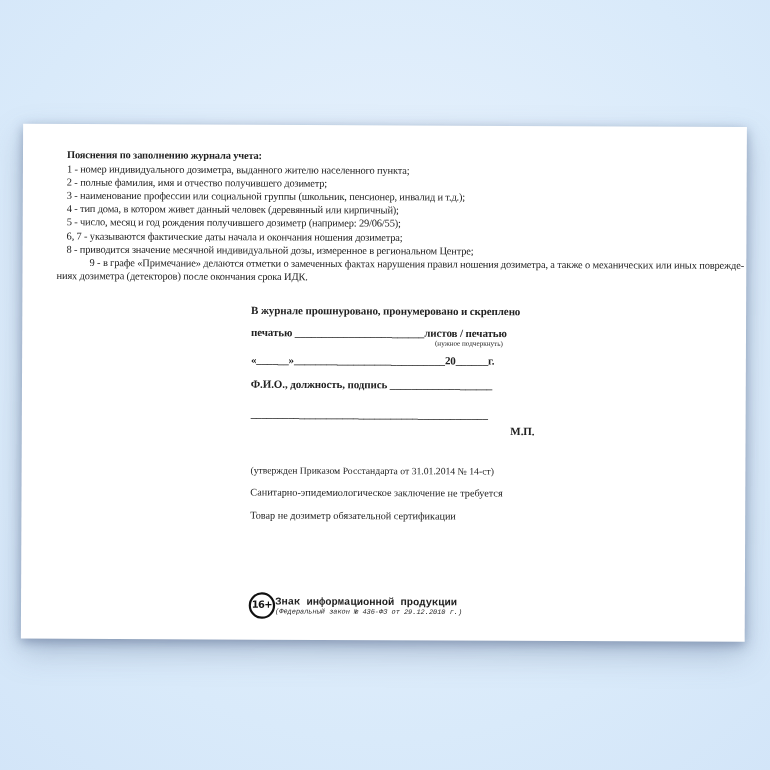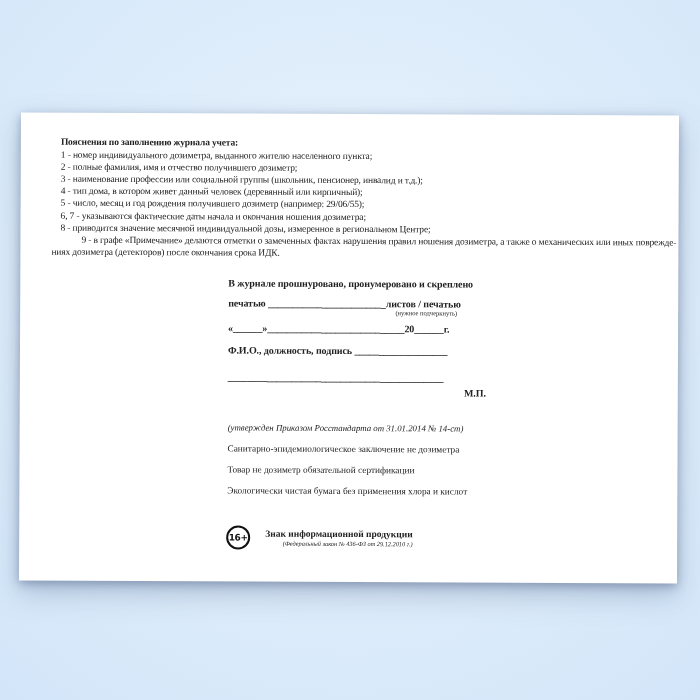--- a/index.html
+++ b/index.html
@@ -67,47 +67,46 @@
   
   .compliance {
     position: absolute;
     left: 208px;
     top: 309px;
     font-size: 9.3px;
     line-height: 10.5px;
     white-space: nowrap;
   }
   .c-line2 { font-size: 8.3px; }
-  .c-line3 { font-size: 8.8px; font-style: italic; }
+  .c-line3 { font-size: 8.8px; }
   .c-gap   { margin-top: 10.5px; }
   
   .agemark {
     position: absolute;
     left: 207px;
-    top: 412px;
+    top: 425px;
     display: flex;
     align-items: flex-start;
-    text-align: right;
   }
   .badge {
     width: 20px;
     height: 20px;
     border: 2.5px solid #111111;
     border-radius: 50%;
     display: flex;
     align-items: center;
     justify-content: center;
     font-family: "DejaVu Sans", sans-serif;
     font-weight: bold;
     font-size: 9px;
     letter-spacing: -0.5px;
     color: #111111;
     flex: 0 0 auto;
   }
-  .agemark-text  { margin-left: 15px; margin-top: 3px; white-space: nowrap; }
+  .agemark-text  { margin-left: 0; margin-top: 3px; white-space: nowrap; font-family: Liberation Mono, monospace; }
   .agemark-label { font-weight: bold; font-size: 9.5px; line-height: 11px; }
   .agemark-law   { font-style: italic; font-size: 6.3px; line-height: 8px; }
 </style>
 </head>
 <body>
 
 <div class="sheet">
 
   <div class="explanations">
     <div class="exp-title">Пояснения по заполнению журнала учета:</div>
@@ -127,23 +126,22 @@
     <div class="b-seal"><span>печатью </span><span>________________________</span><span>листов / печатью</span></div>
     <div class="b-note">(нужное подчеркнуть)</div>
     <div class="b-date">«______»____________________________20______г.</div>
     <div class="b-fio">Ф.И.О., должность, подпись ___________________</div>
     <div class="b-sig">____________________________________________</div>
     <div class="b-stamp">М.П.</div>
   </div>
 
   <div class="compliance">
     <div class="c-line3">(утвержден Приказом Росстандарта от 31.01.2014 № 14-ст)</div>
-    <div class="c-gap">Санитарно-эпидемиологическое заключение не дозиметра</div>
+    <div class="c-gap">Санитарно-эпидемиологическое заключение не требуется</div>
     <div class="c-gap">Товар не дозиметр обязательной сертификации</div>
-    <div class="c-gap">Экологически чистая бумага без применения хлора и кислот</div>
   </div>
 
   <div class="agemark">
     <div class="badge">
         <span>16+</span>
       </div>
     <div class="agemark-text">
       <div class="agemark-label">Знак информационной продукции</div>
       <div class="agemark-law">(Федеральный закон № 436-ФЗ от 29.12.2010 г.)</div>
     </div>

